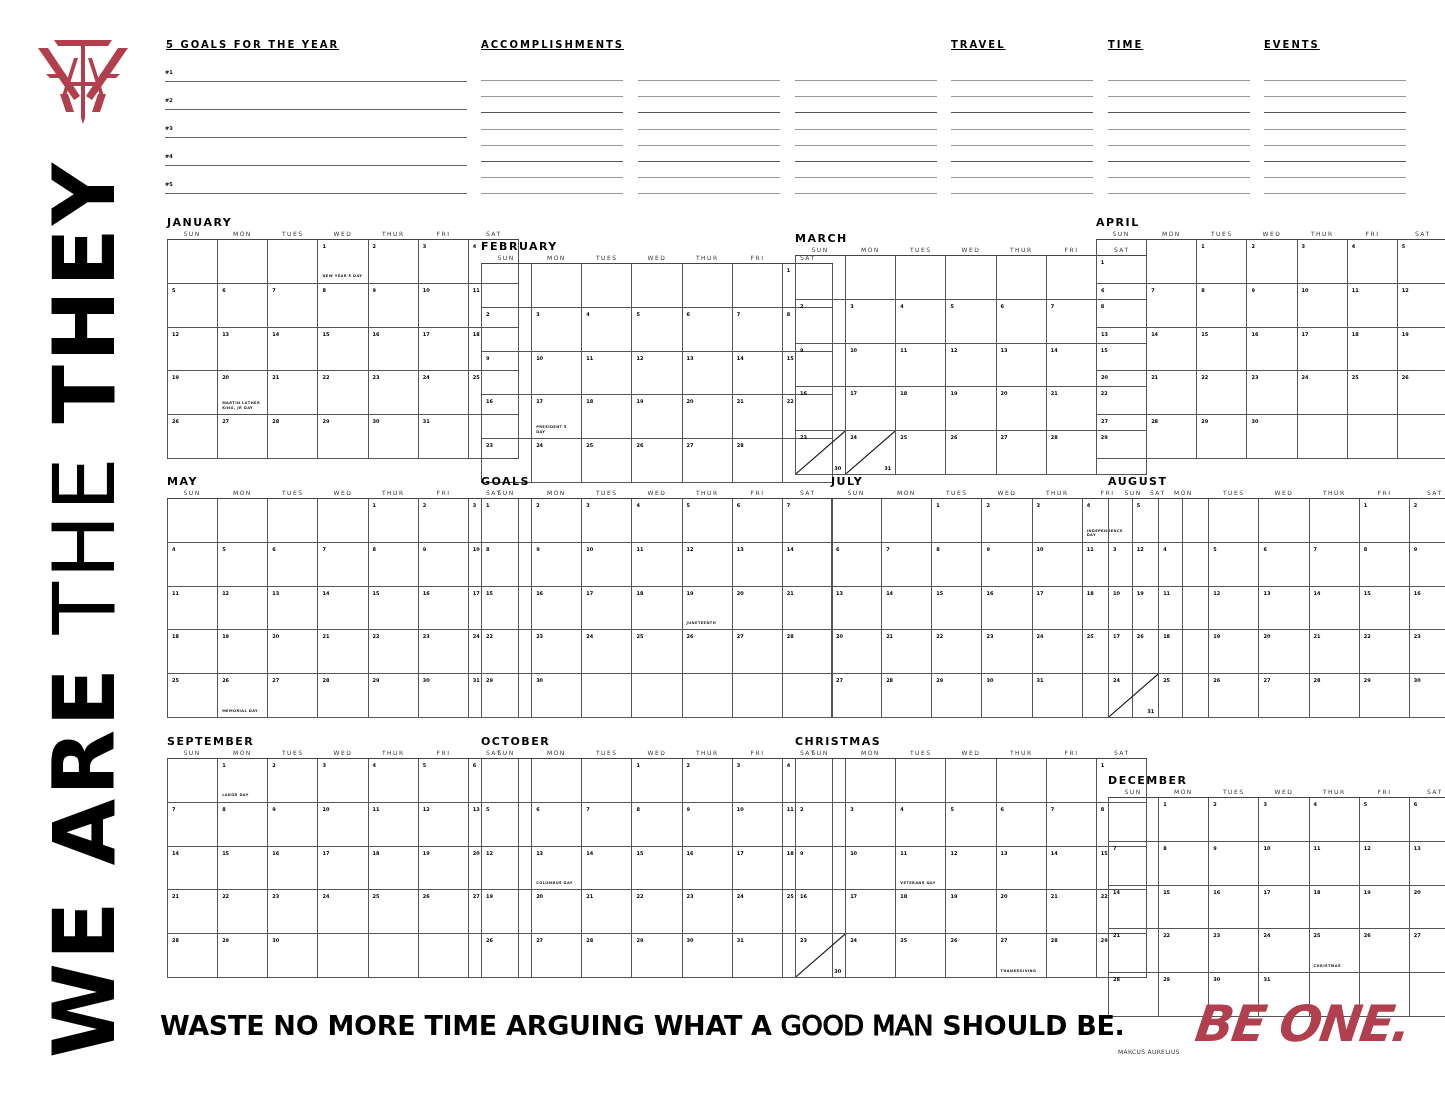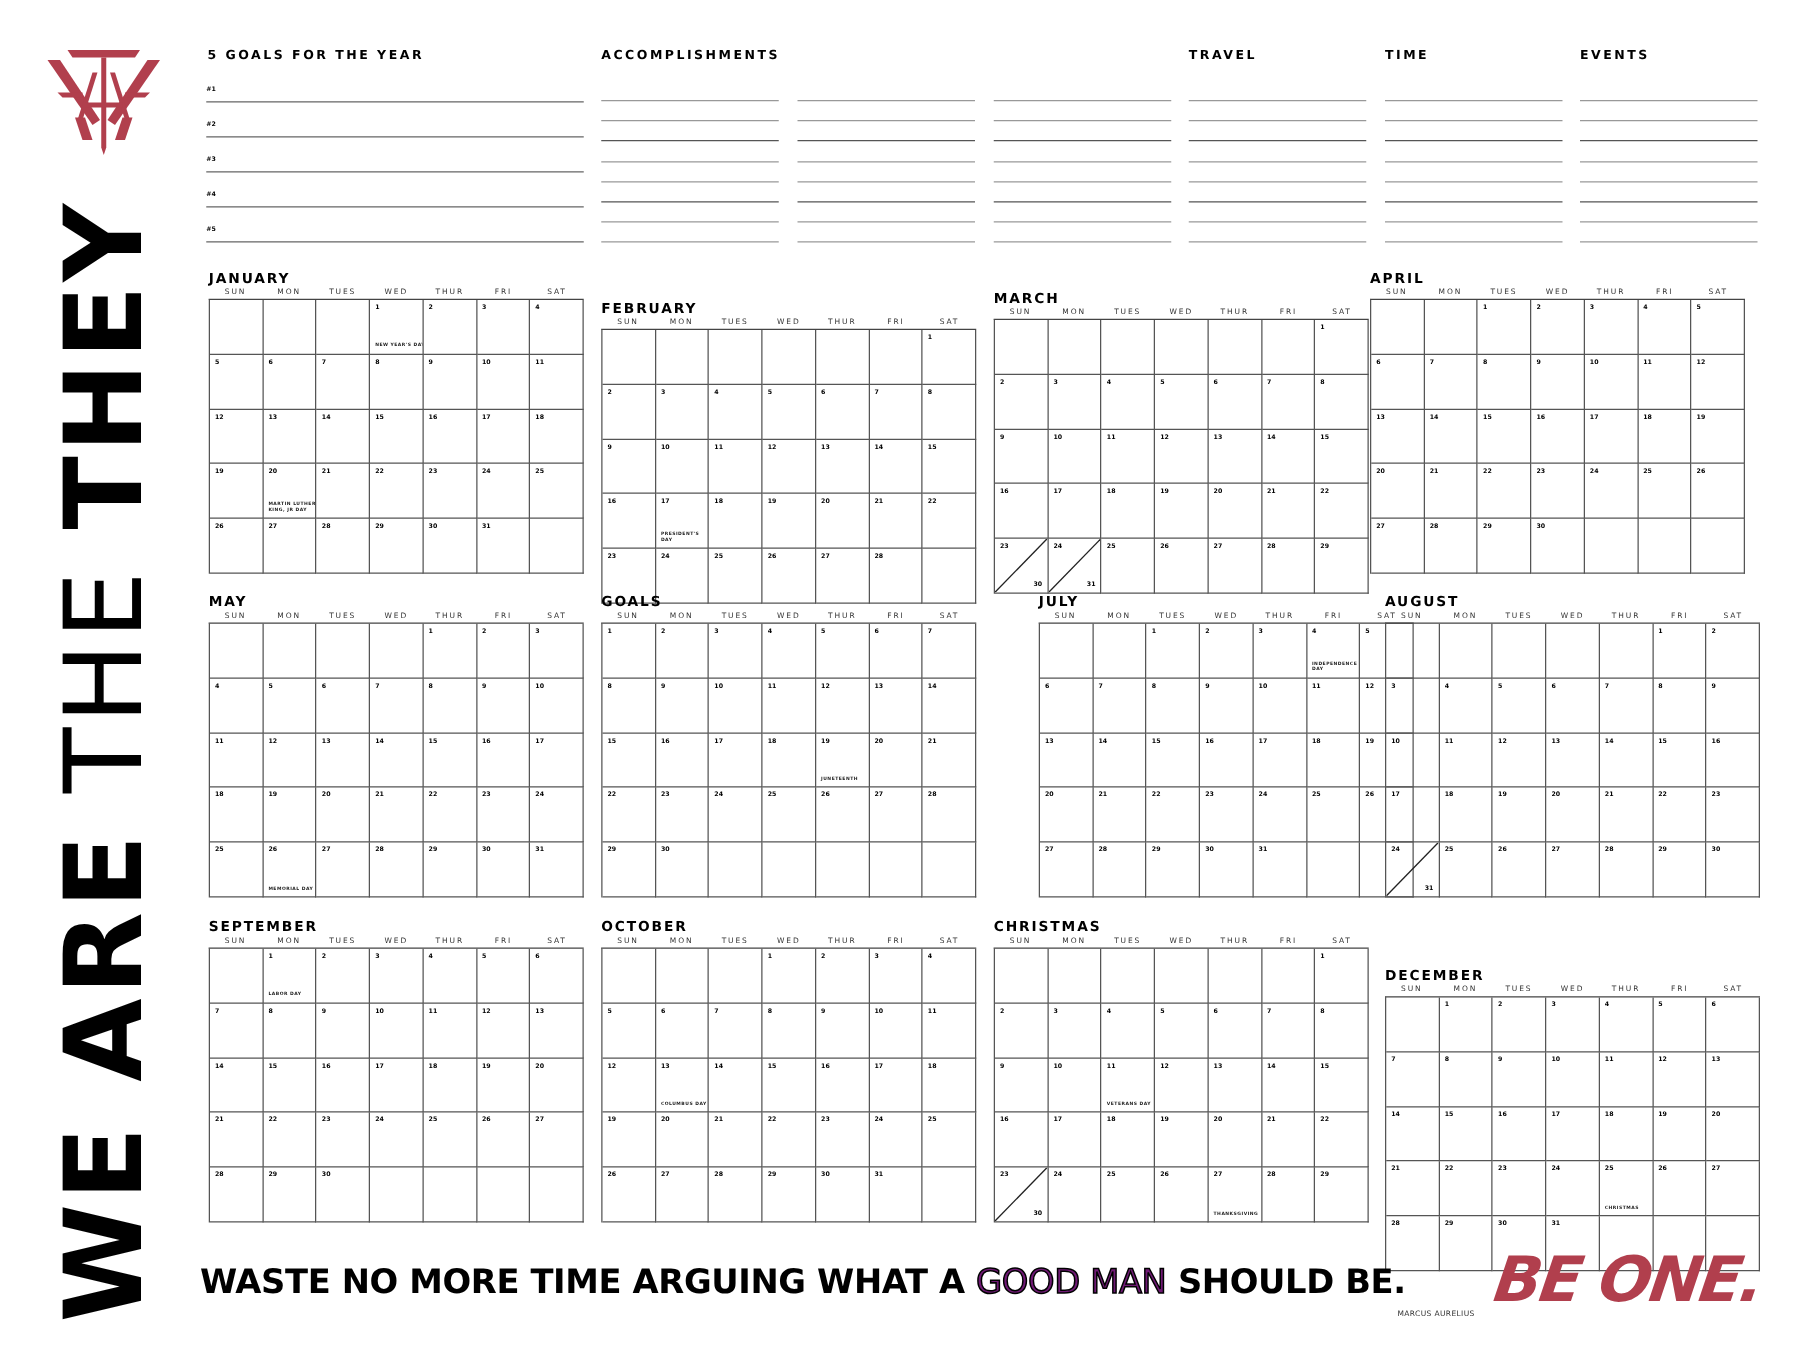--- a/index.html
+++ b/index.html
@@ -1,38 +1,38 @@
 <!DOCTYPE html>
 <html><head>
 <meta charset="utf-8">
 <style>
   html, body { margin:0; padding:0; background:#fff; }
   body { width:1445px; height:1093px; position:relative; overflow:hidden; font-family:"DejaVu Sans", sans-serif; color:#000; }
   .logo { position:absolute; left:36px; top:38px; width:94px; height:88px; }
   .vert { position:absolute; left:44px; top:1058px; transform-origin:0 0; transform:rotate(-90deg); white-space:nowrap; font-family:"DejaVu Sans", sans-serif; font-size:86px; line-height:80px; letter-spacing:3px; }
   .vert .b { font-weight:bold; }
   .vert .l { font-weight:normal; }
-  .sec-title { position:absolute; font-size:10px; font-weight:bold; letter-spacing:2px; top:39px; }
+  .sec-title { position:absolute; font-size:10px; font-weight:bold; letter-spacing:2px; top:39px;text-decoration:underline; }
   .goal-row { position:absolute; left:165px; width:302px; border-bottom:1px solid #666; height:12px; }
   .goal-row span { position:absolute; left:0; top:0; font-size:5px; font-weight:bold; }
   .line-col { position:absolute; top:80px; }
   .line-col div { width:142px; height:0; border-top:1px solid #999; margin-bottom:15.2px; }
   .line-col div:nth-child(3n) { border-color:#555; }
-  .month { position:absolute; width:300px; }
+  .month { position:absolute; width:352px; }
   .month .mname { font-size:11px; font-weight:bold; letter-spacing:1.5px; height:12px; line-height:12px; }
   .month .dows { display:flex; height:10px; }
   .month .dows span { flex:1; text-align:center; font-size:6px; letter-spacing:1.5px; color:#333; line-height:10px; }
   .grid { display:grid; grid-template-columns:repeat(7, 1fr); grid-template-rows:repeat(5, 43.8px); border-top:1.5px solid #444; border-left:1.5px solid #555; }
   .cell { position:relative; border-right:1.5px solid #555; border-bottom:1.5px solid #555; overflow:hidden; }
   .cell .num { position:absolute; left:4px; top:3px; font-size:5px; font-weight:bold; }
   .cell .hol { position:absolute; left:4px; bottom:4px; font-size:3.6px; font-weight:bold; letter-spacing:0.4px; line-height:4.4px; color:#222; width:40px; }
   .cell .num2 { position:absolute; right:4px; bottom:3px; font-size:5px; font-weight:bold; }
   .cell svg.diag { position:absolute; left:0; top:0; width:100%; height:100%; }
   .quote { position:absolute; left:160px; top:1010px; font-size:27px; font-weight:bold; white-space:nowrap; letter-spacing:-0.3px; }
-  .quote .outline { color:#701a75; -webkit-text-stroke:1.2px #000; font-weight:normal; }
+  .quote .outline { color:#000000; -webkit-text-stroke:1.2px #000; font-weight:normal; }
   .attrib { position:absolute; left:1118px; top:1048px; font-size:6px; color:#333; letter-spacing:0.3px; }
   .beone { position:absolute; left:1196px; top:995px; font-size:50px; font-weight:bold; font-style:italic; color:#b13f4d; letter-spacing:-2px; transform:skewX(-8deg); font-family:"DejaVu Sans", sans-serif; }
 </style>
 </head>
 <body>
 
 <div class="logo">
   <svg viewBox="0 0 94 88" width="94" height="88">
     <g fill="#b13f4d">
       <polygon points="18,2 76,2 72,8 22,8"></polygon>

